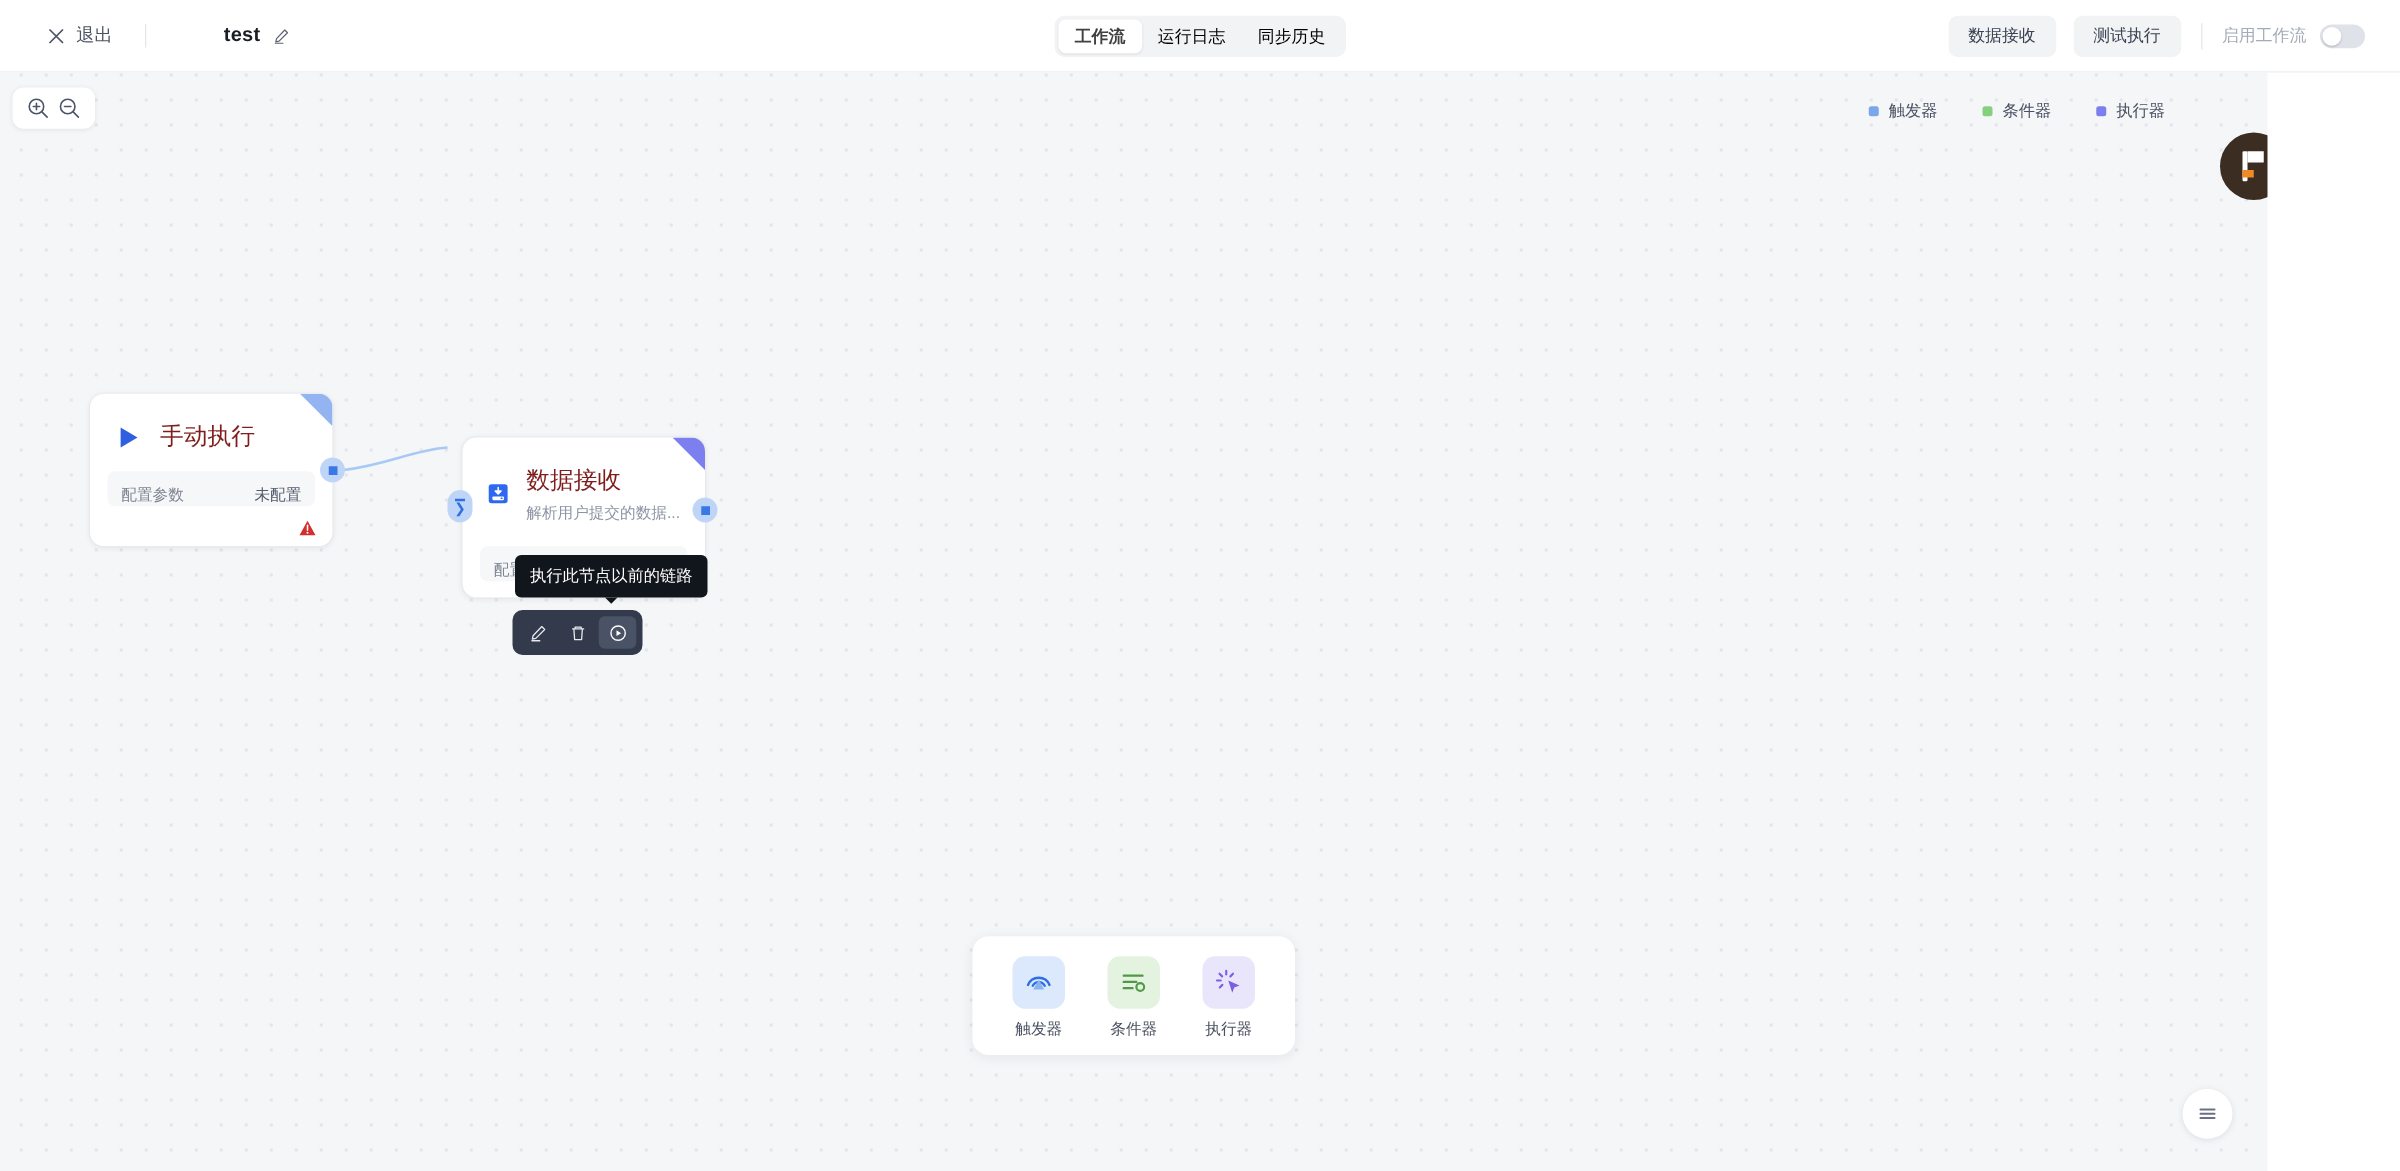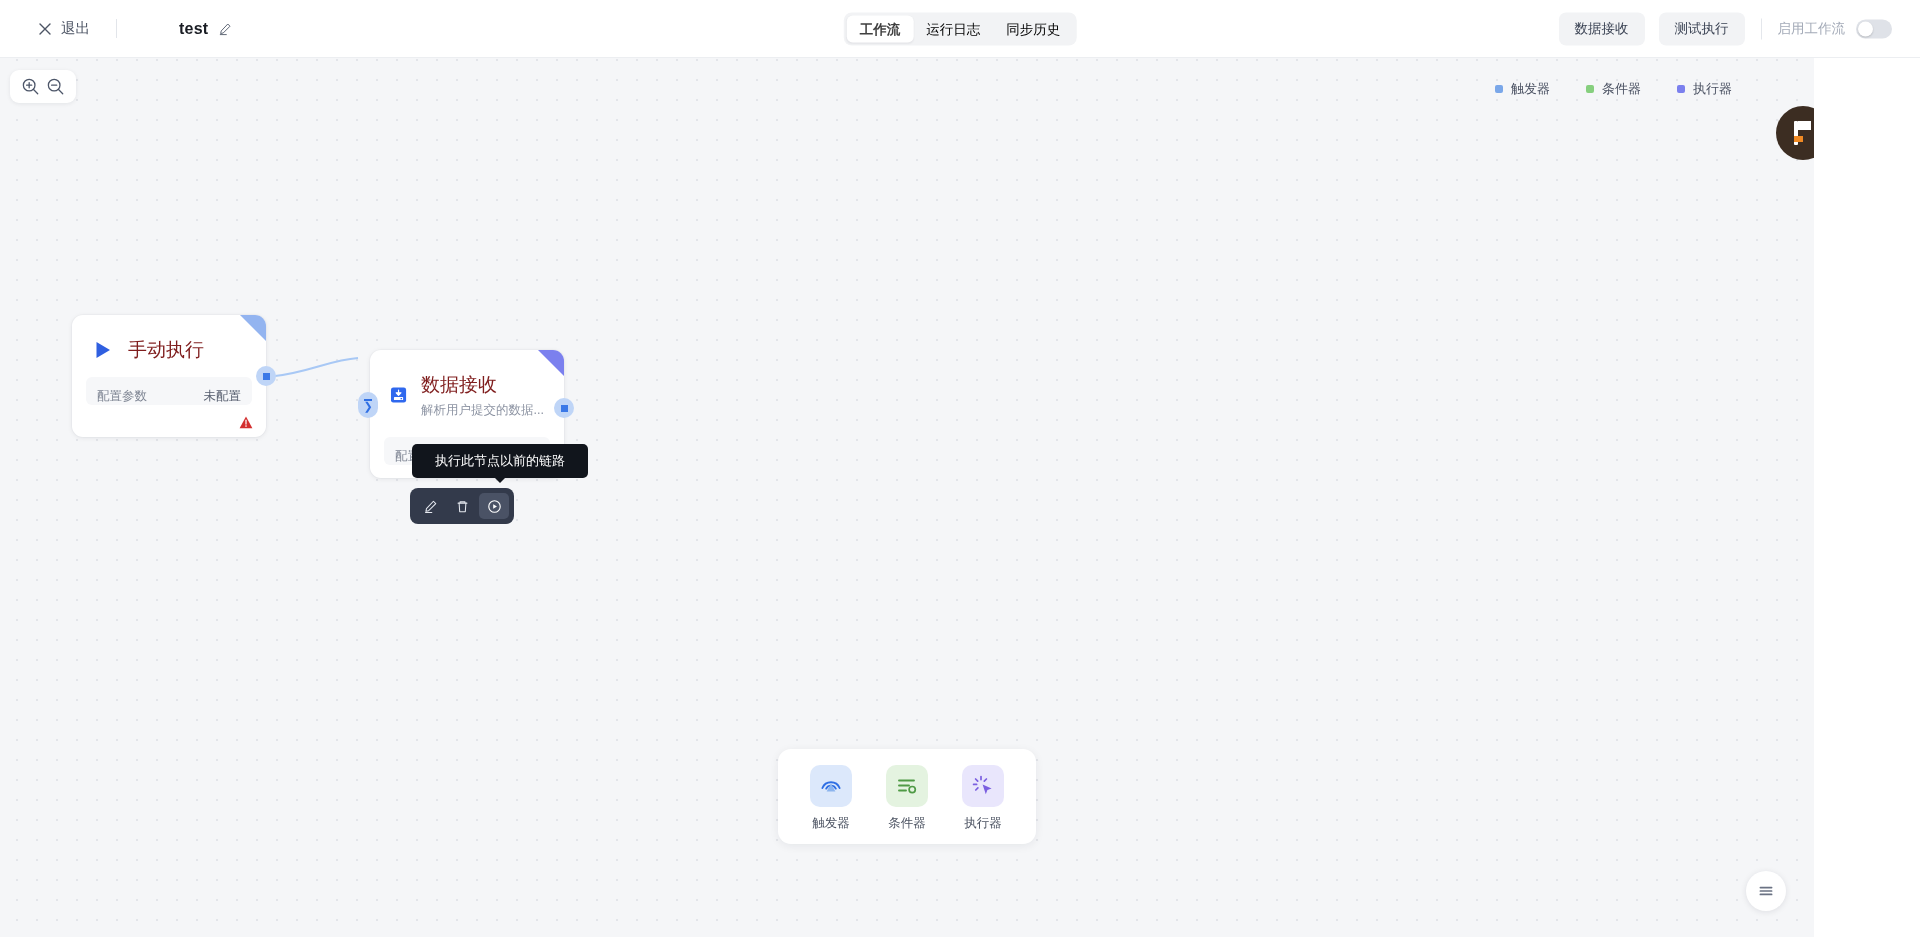--- a/index.html
+++ b/index.html
@@ -160,21 +160,21 @@
   .handle-tgt .minus { width: 8px; height: 2px; background: #2f6fe4; display: block; }
   .handle-tgt .chev { font-size: 11px; color: #2f6fe4; line-height: 10px; font-family: "DejaVu Sans", sans-serif; }
 
   .edge { position: absolute; left: 0; top: 0; width: 1920px; height: 879px; pointer-events: none; z-index: 5; }
 
   
   .tooltip {
     position: absolute;
     background: #11151c; color: #ffffff;
     font-size: 13px; border-radius: 5px;
-    padding: 8px 23px; white-space: nowrap; z-index: 60;
+    padding: 8px 12px; white-space: nowrap; z-index: 60;
   }
   .tooltip:after {
     content: ""; position: absolute; bottom: -5px; left: 50%; margin-left: -5px;
     border-left: 5px solid transparent; border-right: 5px solid transparent;
     border-top: 5px solid #11151c;
   }
 
   
   .node-toolbar {
     position: absolute; z-index: 55;

